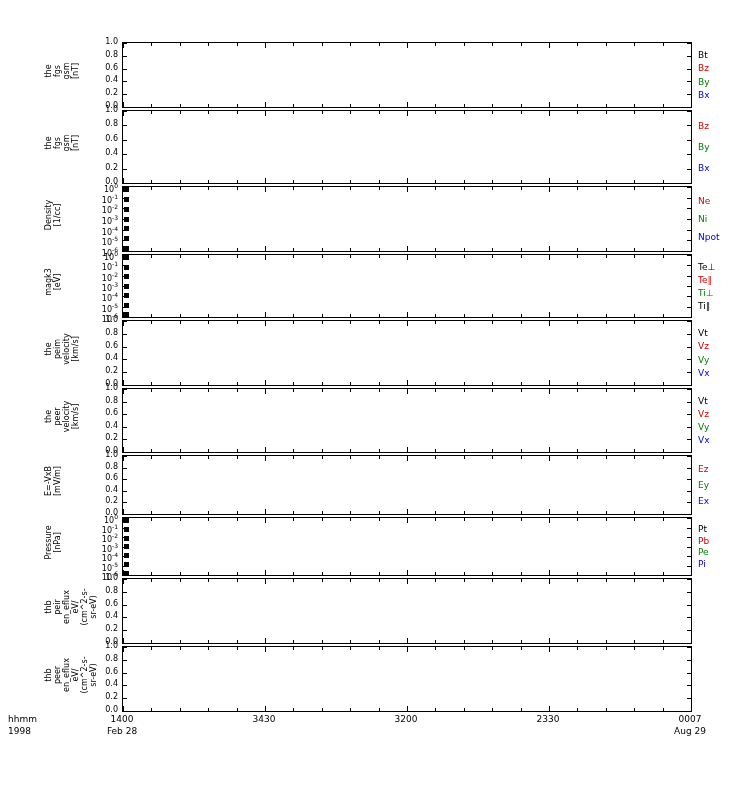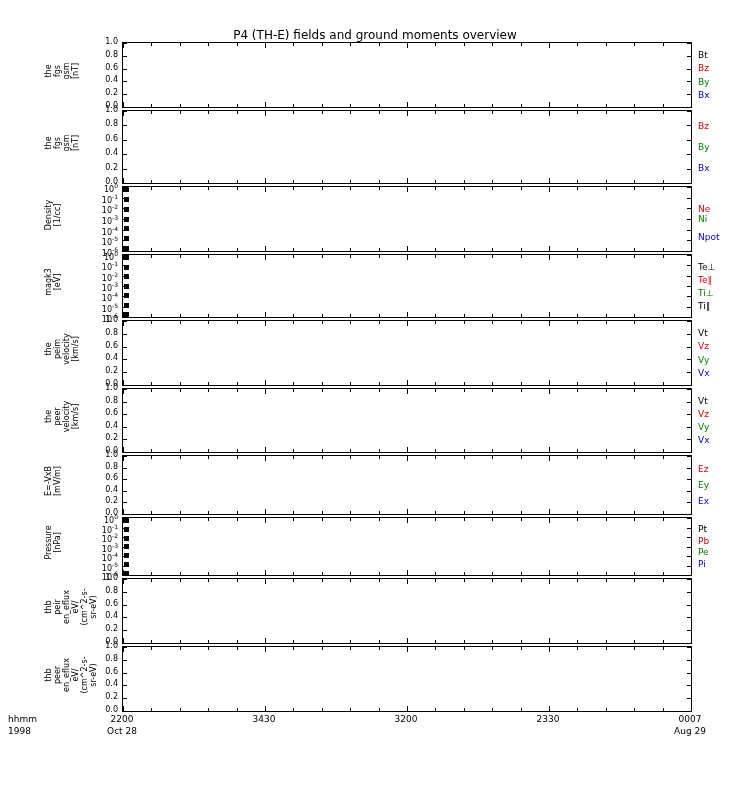--- a/index.html
+++ b/index.html
@@ -53,21 +53,20 @@
   }
 
   
   .blob{position:absolute;background:#000;}
 </style>
 </head>
 <body>
 
 <div id="root">
 
-  <div class="title">P4 (TH-E) fields and ground moments overview</div>
 
   <div id="plots">
       <div class="panel" style="top: 42px; height: 66px;">
         <div class="tick tickb" style="left: 0px; height: 5px;"></div>
         <div class="tick tickt" style="left: 0px; height: 5px;"></div>
         <div class="tick tickb" style="left: 28px; height: 3px;"></div>
         <div class="tick tickt" style="left: 28px; height: 3px;"></div>
         <div class="tick tickb" style="left: 57px; height: 3px;"></div>
         <div class="tick tickt" style="left: 57px; height: 3px;"></div>
         <div class="tick tickb" style="left: 85px; height: 3px;"></div>
@@ -653,21 +652,21 @@
     </div>
 
   <div id="legends">
       <div class="leg" style="left: 698px; top: 50px; color: rgb(0, 0, 0);">Bt</div>
       <div class="leg" style="left: 698px; top: 63px; color: rgb(208, 0, 0);">Bz</div>
       <div class="leg" style="left: 698px; top: 77px; color: rgb(0, 128, 0);">By</div>
       <div class="leg" style="left: 698px; top: 90px; color: rgb(0, 0, 208);">Bx</div>
       <div class="leg" style="left: 698px; top: 121px; color: rgb(208, 0, 0);">Bz</div>
       <div class="leg" style="left: 698px; top: 142px; color: rgb(0, 128, 0);">By</div>
       <div class="leg" style="left: 698px; top: 163px; color: rgb(0, 0, 208);">Bx</div>
-      <div class="leg" style="left: 698px; top: 204px; color: rgb(208, 0, 0);">Ne</div>
+      <div class="leg" style="left: 698px; top: 196px; color: rgb(208, 0, 0);">Ne</div>
       <div class="leg" style="left: 698px; top: 214px; color: rgb(0, 128, 0);">Ni</div>
       <div class="leg" style="left: 698px; top: 232px; color: rgb(0, 0, 208);">Npot</div>
       <div class="leg" style="left: 698px; top: 262px; color: rgb(0, 0, 0);">Te⊥</div>
       <div class="leg" style="left: 698px; top: 275px; color: rgb(208, 0, 0);">Te∥</div>
       <div class="leg" style="left: 698px; top: 288px; color: rgb(0, 128, 0);">Ti⊥</div>
       <div class="leg" style="left: 698px; top: 301px; color: rgb(0, 0, 0);">Ti∥</div>
       <div class="leg" style="left: 698px; top: 328px; color: rgb(0, 0, 0);">Vt</div>
       <div class="leg" style="left: 698px; top: 341px; color: rgb(208, 0, 0);">Vz</div>
       <div class="leg" style="left: 698px; top: 355px; color: rgb(0, 128, 0);">Vy</div>
       <div class="leg" style="left: 698px; top: 368px; color: rgb(0, 0, 208);">Vx</div>
@@ -680,22 +679,22 @@
       <div class="leg" style="left: 698px; top: 496px; color: rgb(0, 0, 208);">Ex</div>
       <div class="leg" style="left: 698px; top: 524px; color: rgb(0, 0, 0);">Pt</div>
       <div class="leg" style="left: 698px; top: 536px; color: rgb(208, 0, 0);">Pb</div>
       <div class="leg" style="left: 698px; top: 547px; color: rgb(0, 128, 0);">Pe</div>
       <div class="leg" style="left: 698px; top: 559px; color: rgb(0, 0, 208);">Pi</div>
     </div>
 
   <div id="xaxis">
     <div class="corner" style="top:714px;">hhmm</div>
     <div class="corner" style="top:726px;">1998</div>
-  <div class="xlab" style="left: 92px; top: 714px;">2200</div>
-      <div class="xlab2" style="left: 92px; top: 726px;">Oct 28</div>
+  <div class="xlab" style="left: 92px; top: 714px;">1400</div>
+      <div class="xlab2" style="left: 92px; top: 726px;">Feb 28</div>
       <div class="xlab" style="left: 234px; top: 714px;">3430</div>
       <div class="xlab" style="left: 376px; top: 714px;">3200</div>
       <div class="xlab" style="left: 518px; top: 714px;">2330</div>
       <div class="xlab" style="left: 660px; top: 714px;">0007</div>
       <div class="xlab2" style="left: 660px; top: 726px;">Aug 29</div>
     </div>
 
 <div class="ylab" style="left: 82px; top: 38px; width: 36px;">1.0</div>
     <div class="ylab" style="left: 82px; top: 51px; width: 36px;">0.8</div>
     <div class="ylab" style="left: 82px; top: 64px; width: 36px;">0.6</div>

